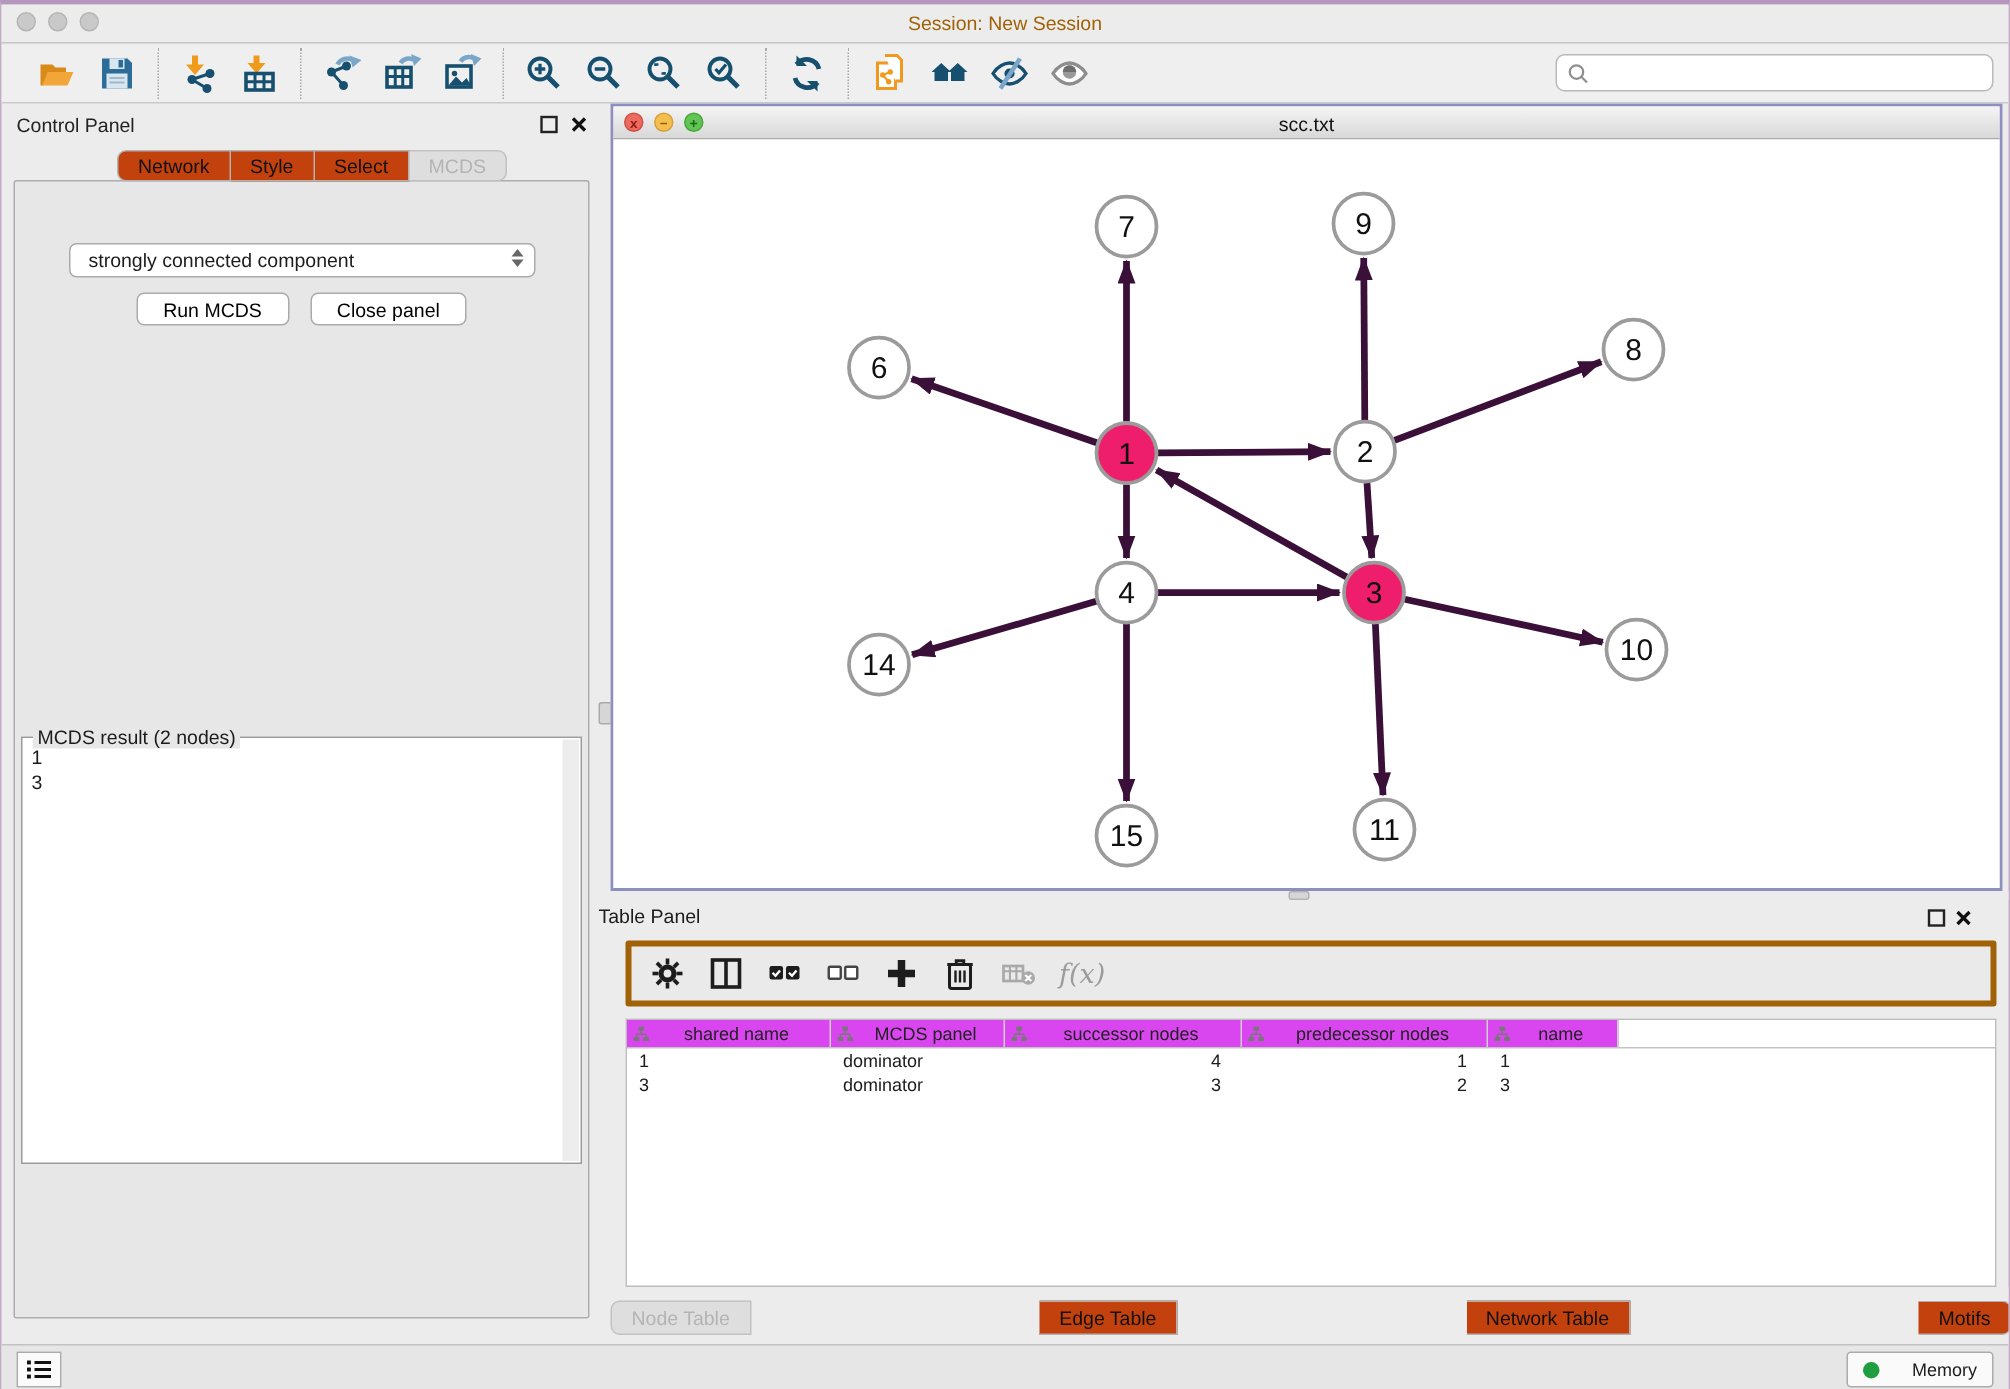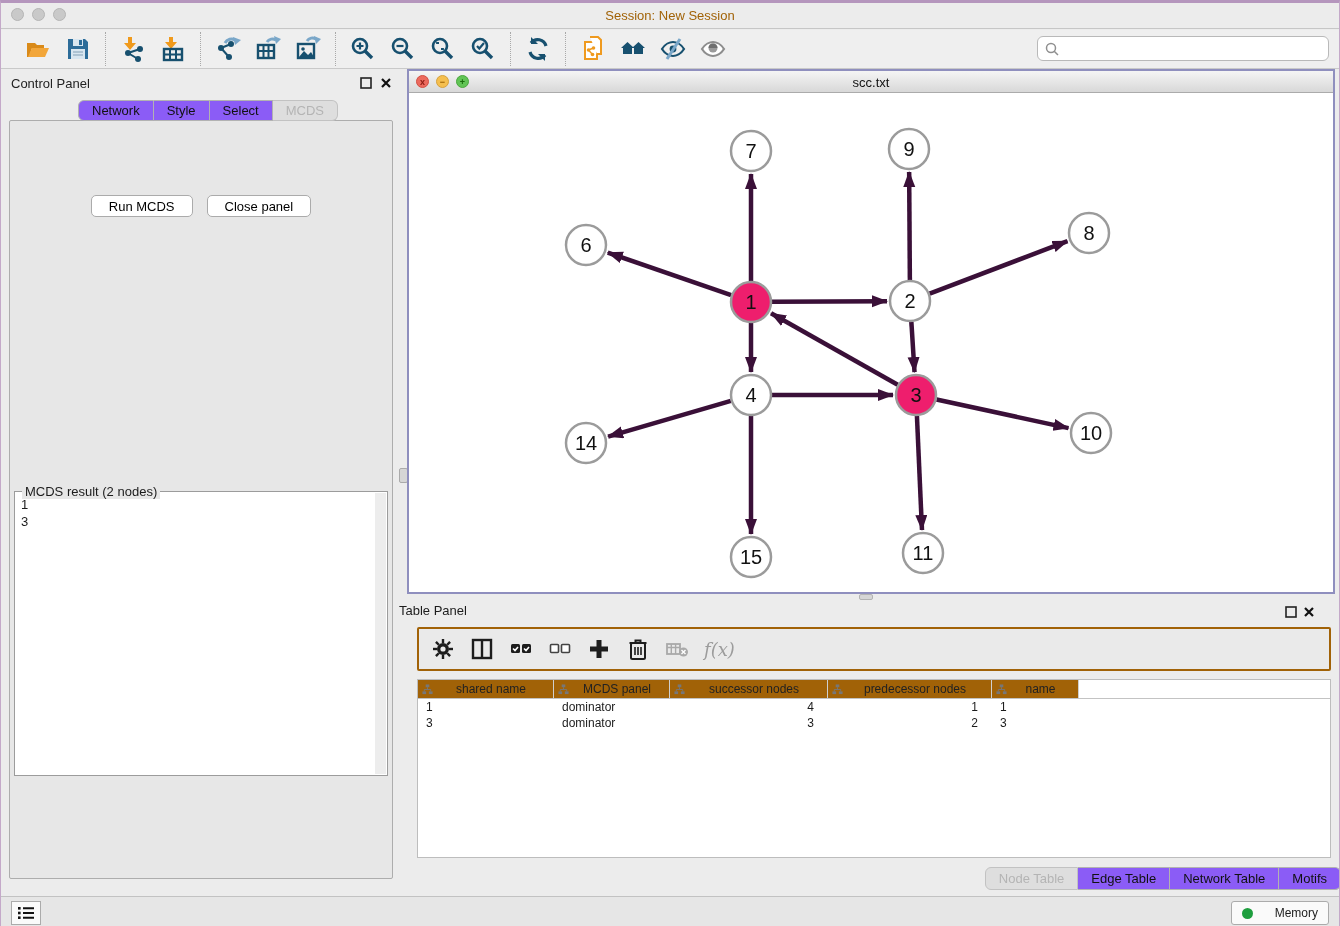--- a/index.html
+++ b/index.html
@@ -25,21 +25,21 @@
                border:1px solid #b9b9b9; border-radius:6px; display:flex; align-items:center; padding-left:6px; }
   .searchbox input { border:none; outline:none; flex:1; font-size:12px; background:transparent; }
 
   
   .cpanel-header { position:absolute; left:0; top:67px; width:400px; height:26px; }
   .cpanel-title { position:absolute; left:10px; top:6px; font-size:13px; color:#222; }
   .panel-float, .panel-close { position:absolute; top:6px; width:14px; height:14px; cursor:pointer; }
   .cpanel-float { left:358px; } .cpanel-close { left:378px; }
 
   .tabsbar { position:absolute; left:77px; top:97px; display:flex; z-index:5; }
-  .tab { height:21px; line-height:19px; padding:0 13px; background:#8b5cf6; border:1px solid #b2b2b2;
+  .tab { height:21px; line-height:19px; padding:0 13px; background:#c2410c; border:1px solid #b2b2b2;
          border-left:none; font-size:13px; cursor:pointer; color:#111; }
   .tab:first-child { border-left:1px solid #b2b2b2; border-radius:6px 0 0 6px; }
   .tab:last-child { border-radius:0 6px 6px 0; }
   .tab.sel { background:#dedede; color:#b4b4b4; border-color:#c2c2c2; }
 
   .cpanel-body { position:absolute; left:8px; top:117px; width:384px; height:759px;
                  background:#e7e7e7; border:1px solid #adadad; border-radius:2px; }
   .opt-label { position:absolute; left:0; width:100%; top:20px; text-align:center; font-size:13px; }
   .criterion { position:absolute; left:36px; top:41px; width:311px; height:23px; background:#fff;
                border:1px solid #ababab; border-radius:5px; display:flex; align-items:center;
@@ -78,37 +78,37 @@
   .mac-yel   { left:27px; background:#f5bf4f; border:1px solid #d6a13d; color:#985e00; }
   .mac-grn   { left:47px; background:#61c455; border:1px solid #4aa73d; color:#1a6d0c; }
   .netwin-title { position:absolute; left:0; right:0; top:4px; text-align:center; font-size:13px; color:#111; }
   .netcanvas { position:absolute; left:0; top:22px; width:924px; height:499px; background:#fff; }
 
   
   .tpanel-header { position:absolute; left:386px; top:596px; width:934px; height:24px; }
   .tpanel-title { position:absolute; left:12px; top:4px; font-size:13px; }
   .tpanel-float { left:897px; } .tpanel-close { left:915px; }
   .ttoolbar { position:absolute; left:416px; top:624px; width:914px; height:44px; background:#eaeaea;
-              border:2px solid #a16207; border-radius:2px; display:flex; align-items:center; gap:15px;
+              border:4px solid #a16207; border-radius:2px; display:flex; align-items:center; gap:15px;
               padding-left:12px; }
   .ttool-ic { width:24px; height:24px; cursor:pointer; }
   .fx { font-family:"DejaVu Serif", serif; font-style:italic; color:#9c9c9c; font-size:18px; cursor:default; }
 
   .dtable { position:absolute; left:416px; top:676px; width:914px; height:179px; background:#fff;
             border:1px solid #bdbdbd; font-size:12px; }
   .dt-head { display:flex; height:19px; border-bottom:1px solid #c3c3c3; }
-  .dt-hcell { background:#a16207; border-right:1px solid #cfcfcf; display:flex; align-items:center;
+  .dt-hcell { background:#d946ef; border-right:1px solid #cfcfcf; display:flex; align-items:center;
               padding:0 4px; cursor:pointer; }
   .dt-hcell .lbl { flex:1; text-align:center; color:#222; }
   .dt-row { display:flex; height:16px; line-height:16px; cursor:pointer; }
   .dt-cell { overflow:hidden; white-space:nowrap; }
   .c0{width:136px;} .c1{width:116px;} .c2{width:158px;} .c3{width:164px;} .c4{width:87px;}
   .a-l{text-align:left; padding-left:8px;} .a-r{text-align:right; padding-right:14px;}
 
-  .ttabs { position:absolute; left:406px; top:864px; width:934px; display:flex; justify-content:flex-end; }
+  .ttabs { position:absolute; left:406px; top:864px; width:934px; display:flex; justify-content:space-between; }
   .ttabs .tab { height:23px; line-height:21px; }
 
   .tpanel-strip { position:absolute; left:406px; top:855px; width:934px; height:38px; background:#ececec; }
   .ttabs { z-index:3; }
 
   
   .statusbar { position:absolute; left:0; top:893px; width:100%; height:33px; background:#e6e6e6;
                border-top:1px solid #c2c2c2; }
   .listbtn { position:absolute; left:10px; top:4px; width:30px; height:24px; background:#fafafa;
              border:1px solid #ababab; display:flex; align-items:center; justify-content:center; cursor:pointer; }
@@ -259,20 +259,27 @@
 </div>
 
 <div class="tabsbar">
   <div class="tab">Network</div>
   <div class="tab">Style</div>
   <div class="tab">Select</div>
   <div class="tab sel">MCDS</div>
 </div>
 
 <div class="cpanel-body">
+  <div class="criterion">
+    <span>strongly connected component</span>
+    <span class="updown">
+        <i class="u"></i>
+        <i class="d"></i>
+      </span>
+  </div>
   <div class="btnrow">
     <button class="pushbtn">Run MCDS</button>
     <button class="pushbtn">Close panel</button>
   </div>
   <div class="result-group">
     <span class="result-legend">MCDS result (2 nodes)</span>
     <div class="result-text" id="result-text">1
 3</div>
     <div class="result-scroll"></div>
   </div>

